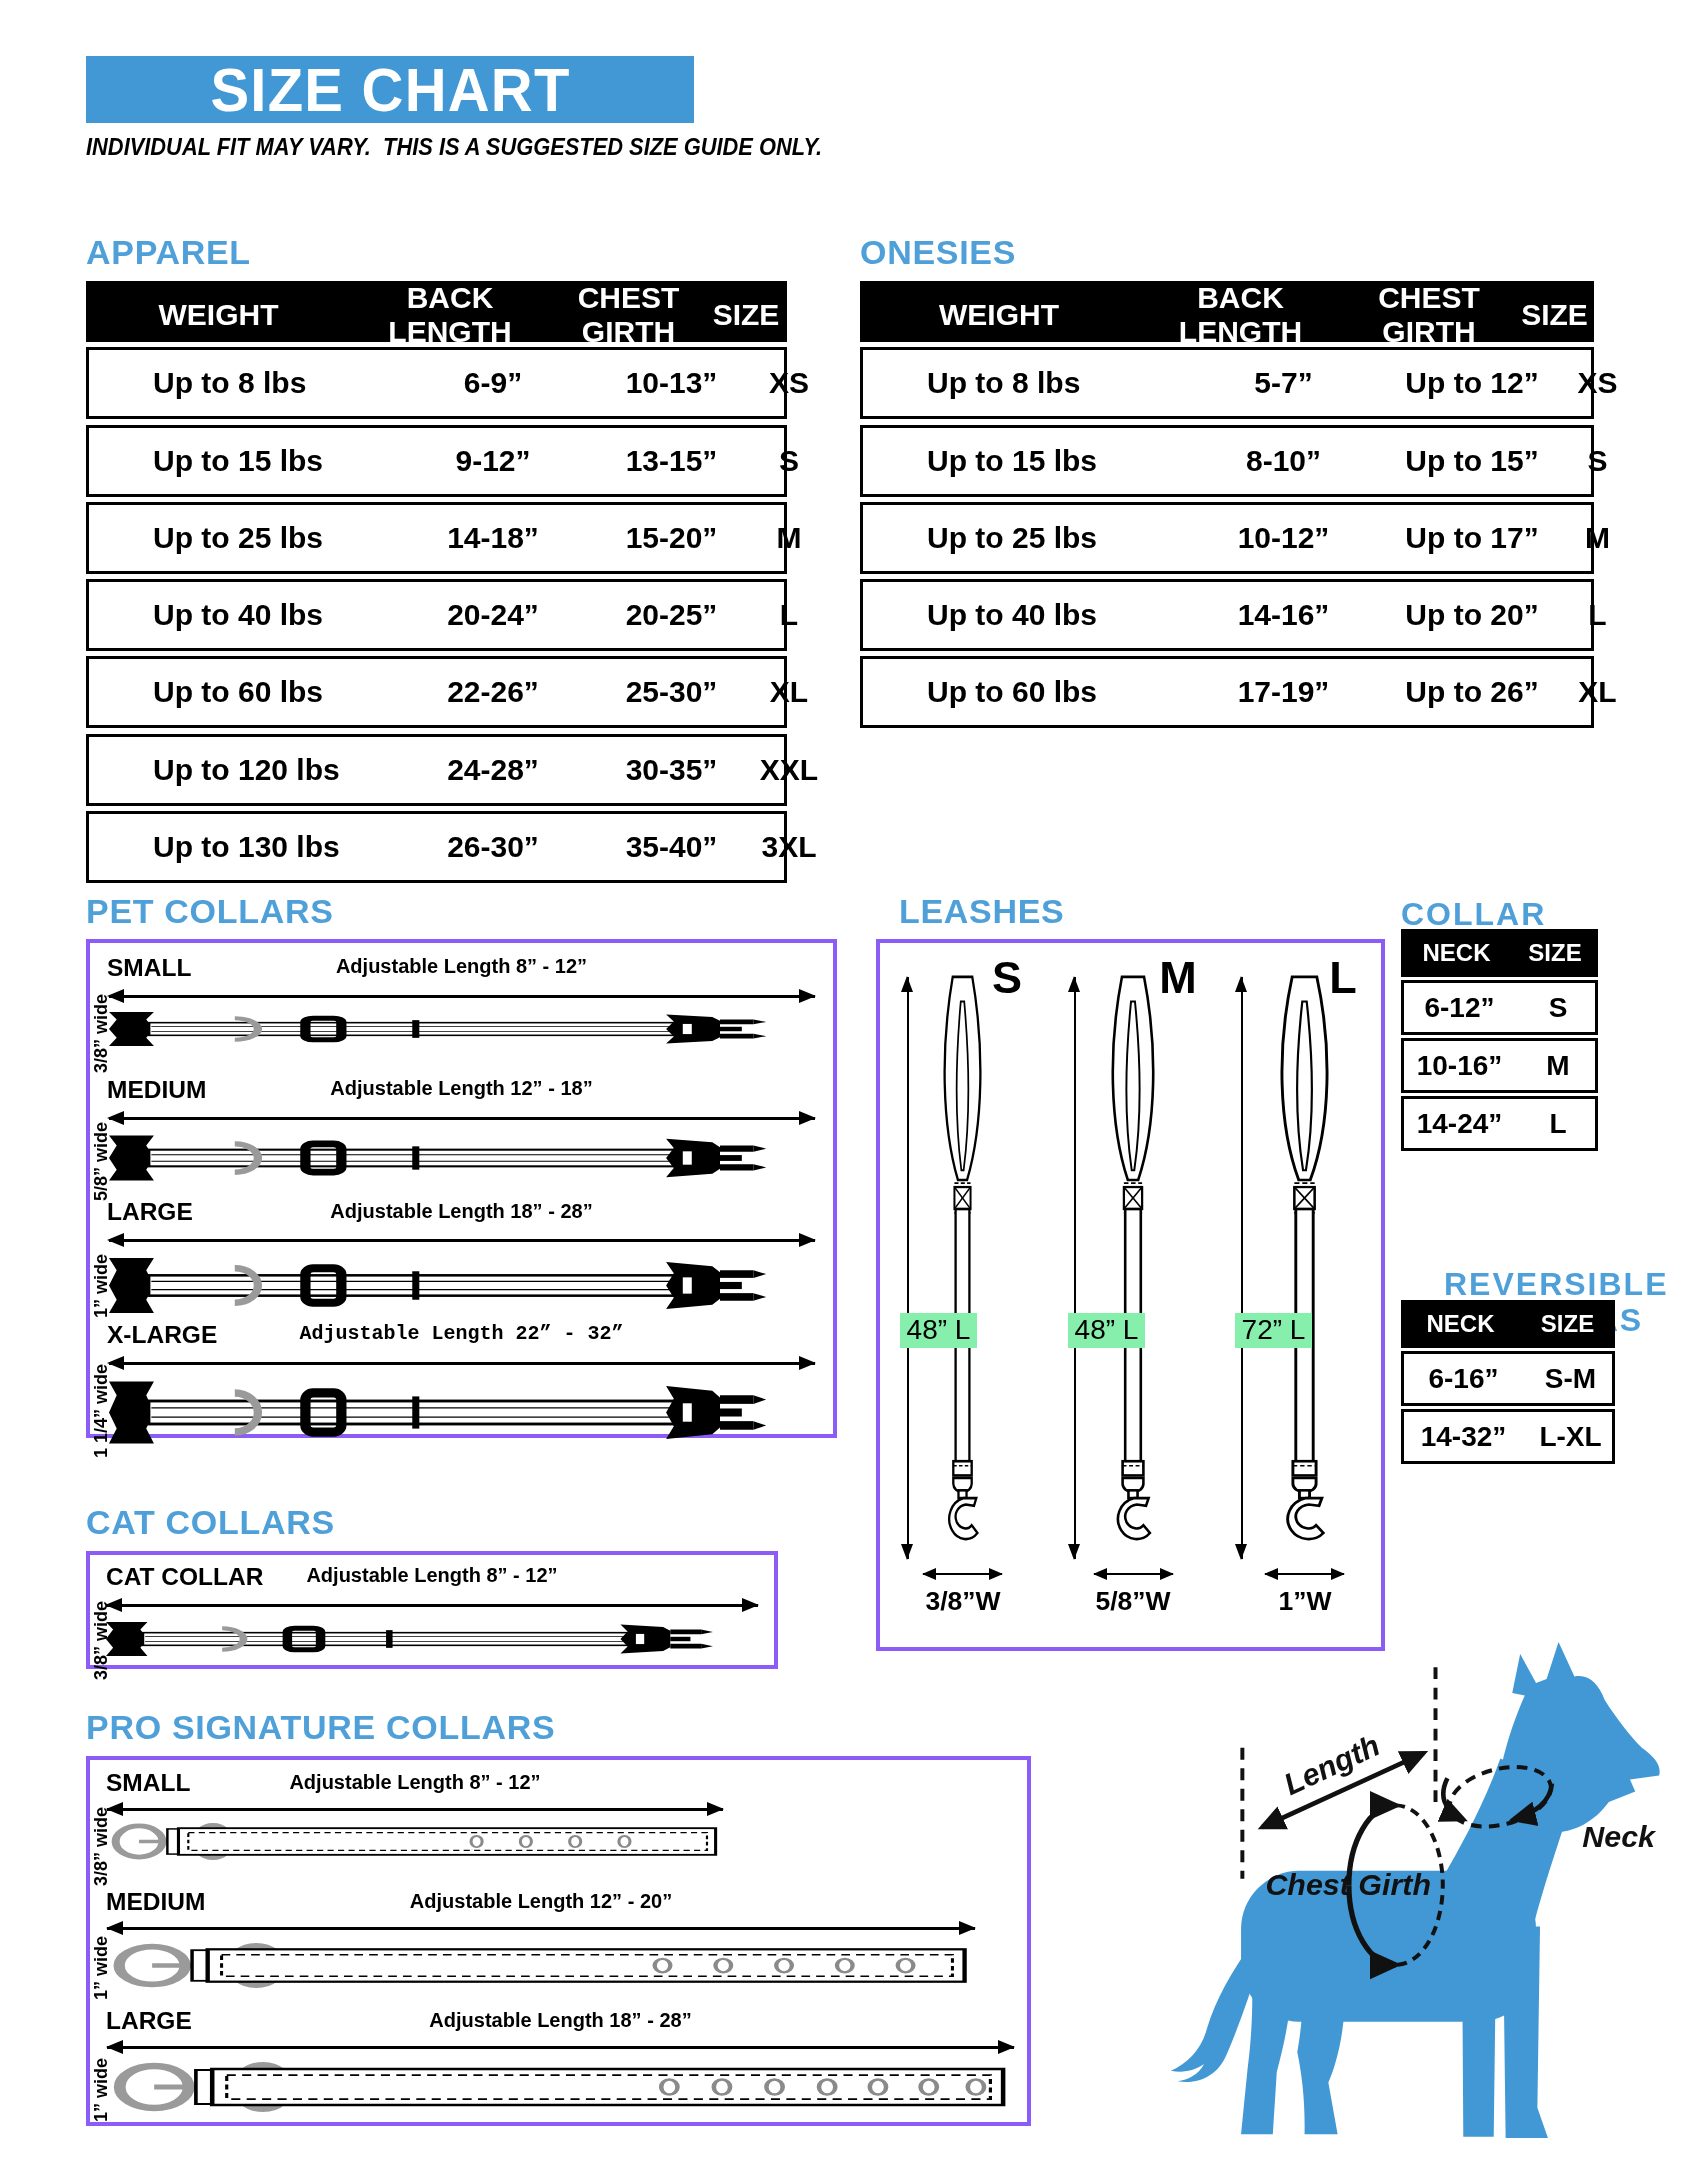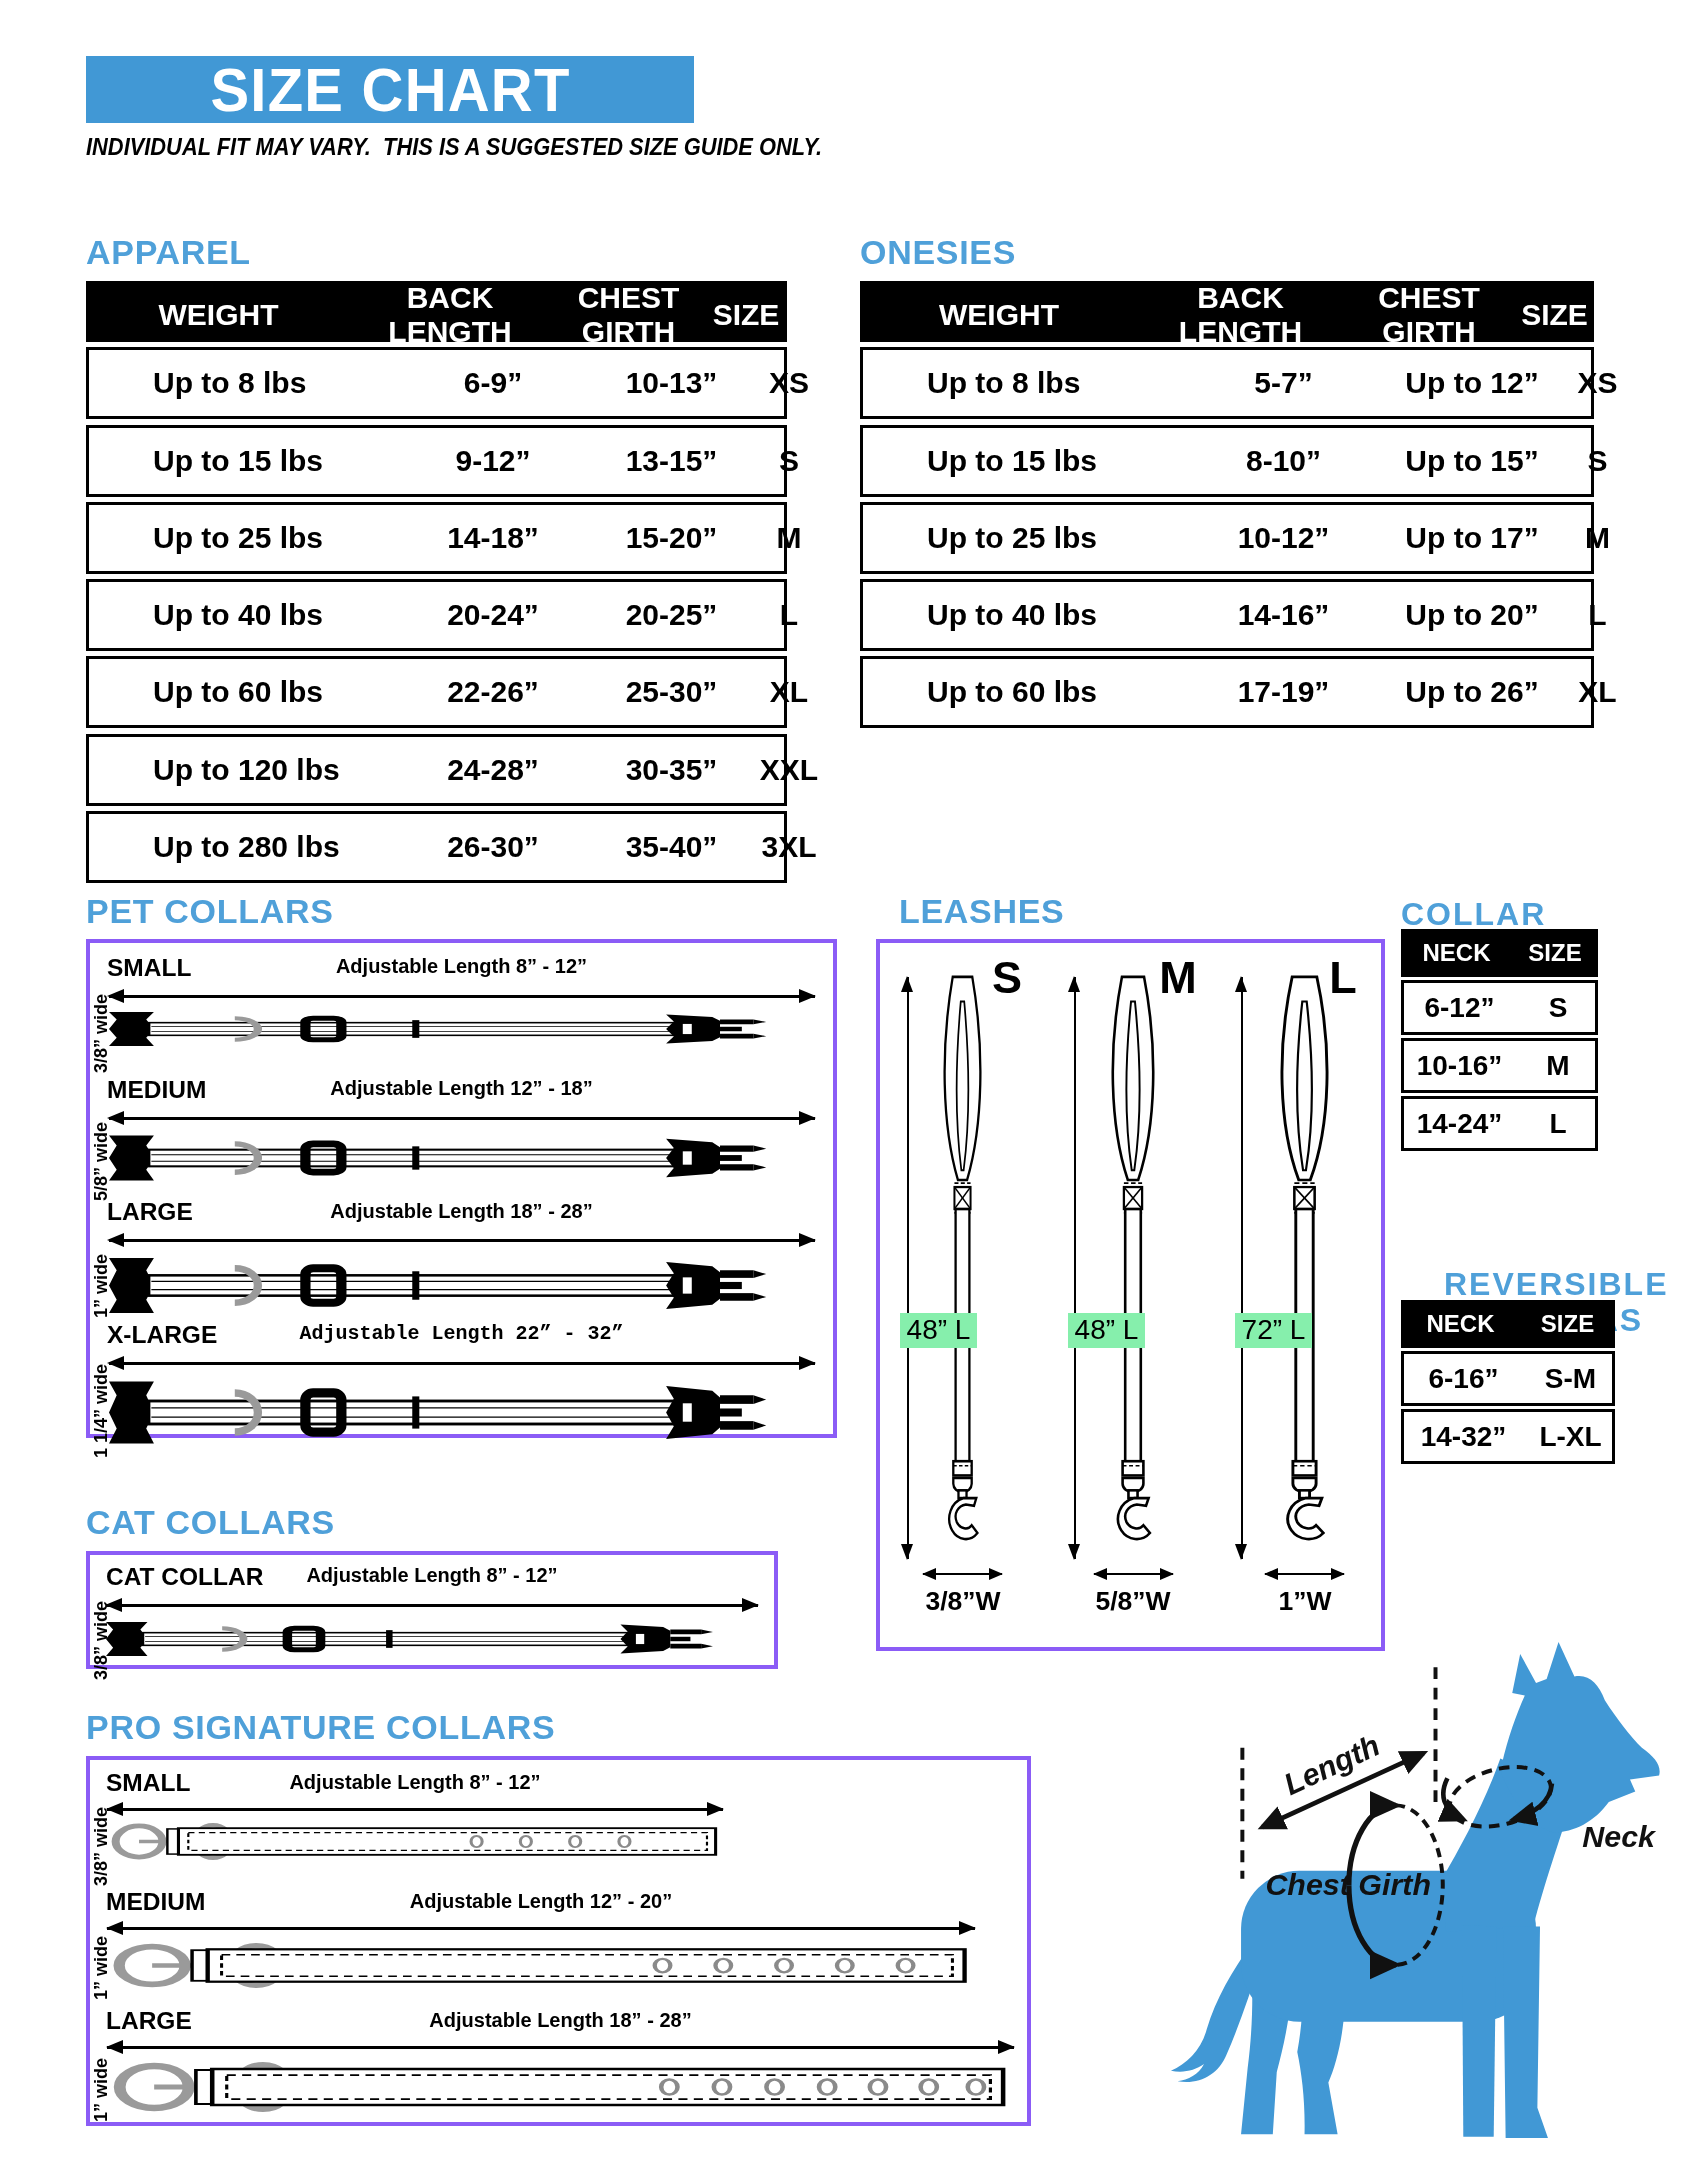--- a/index.html
+++ b/index.html
@@ -144,21 +144,21 @@
     <span class="cell">25-30”</span>
     <span class="cell">XL</span>
   </div>
   <div class="tblrow tA">
     <span class="cell first">Up to 120 lbs</span>
     <span class="cell">24-28”</span>
     <span class="cell">30-35”</span>
     <span class="cell">XXL</span>
   </div>
   <div class="tblrow tA">
-    <span class="cell first">Up to 280 lbs</span>
+    <span class="cell first">Up to 130 lbs</span>
     <span class="cell">26-30”</span>
     <span class="cell">35-40”</span>
     <span class="cell">3XL</span>
   </div>
 </div>
 
 <div class="abs sech" style="left:860px;top:233px;">ONESIES</div>
 <div class="abs" style="left:860px;top:281px;width:734px;">
   <div class="tblhead hB tB">
     <span class="cell">WEIGHT</span>

